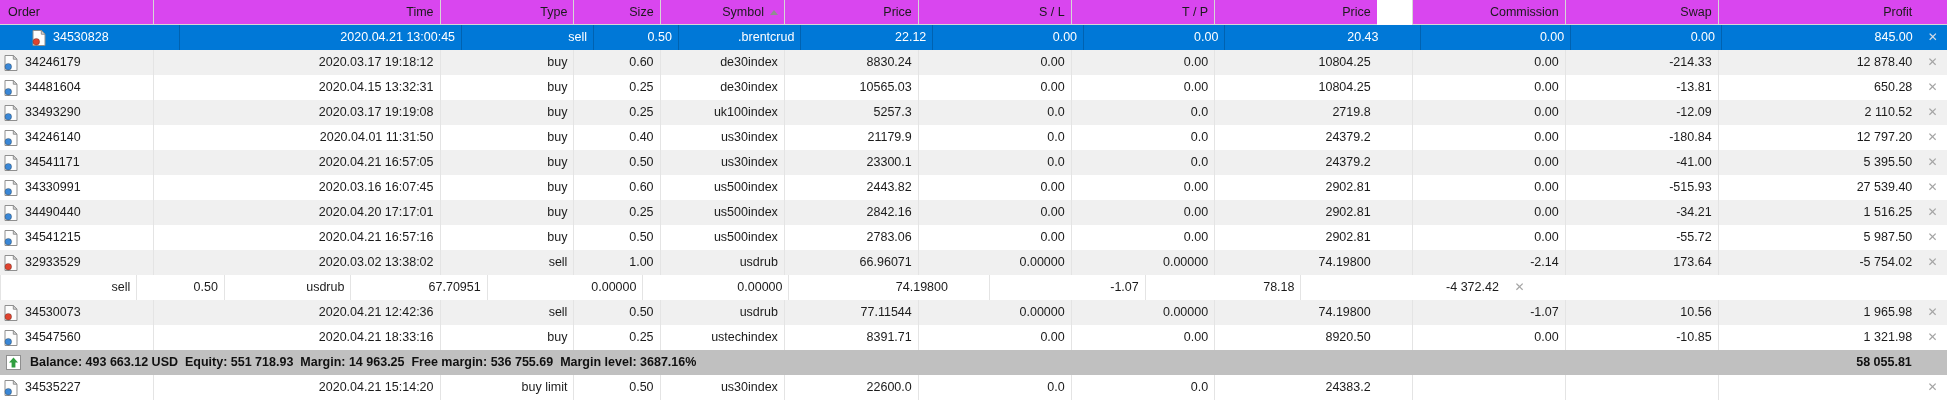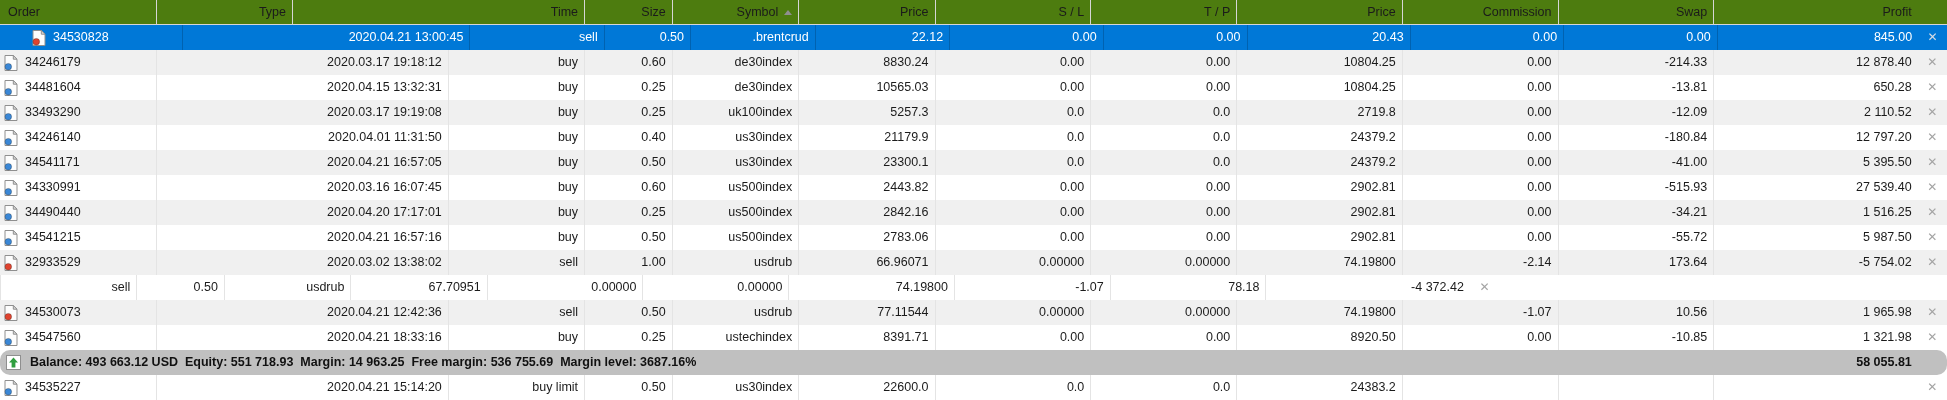--- a/index.html
+++ b/index.html
@@ -15,59 +15,59 @@
   
   .cell.order{width:8%;text-align:left;border-left:none;display:flex;align-items:center;padding-left:4px;}
   .cell.time{width:15%;}
   .cell.type{width:7%;}
   .cell.size{width:4.5%;}
   .cell.symbol{width:6.5%;}
   .cell.price_open{width:7%;}
   .cell.sl{width:8%;}
   .cell.tp{width:7.5%;}
   .cell.price_cur{width:8.5%;}
-  .cell.commission{width:8%;}
+  .cell.commission{width:8%;margin-left:35px;}
   .cell.swap{width:8%;}
   .cell.profit{width:10.5%;}
   .cell.close{width:1.5%;border-left:none;text-align:center;padding:0 2px;}
 
-  .row.header .cell{border-left:1px solid #d6d6d6;border-bottom:1px solid #d6d6d6;background:#4d7c0f;}
+  .row.header .cell{border-left:1px solid #d6d6d6;border-bottom:1px solid #d6d6d6;background:#d946ef;}
   .row.header .cell.order{border-left:none;padding-left:8px;}
   .row.header .cell.close{border-left:none;}
 
   .row.alt{background:#f0f0f0;}
   .row.selected{background:#0078d7;color:#fff;padding-left:28px;}
   .row.selected .cell{border-left-color:rgba(0,0,0,0.18);}
   .row.selected .close-x{color:#d9dee5;}
 
   .oicon{width:14px;height:16px;flex:0 0 auto;margin-right:7px;display:block;}
   .close-x{color:#a3a3a3;font-size:12px;line-height:25px;display:inline-block;cursor:default;}
 
   .sort-asc{
     display:inline-block;width:0;height:0;margin-left:6px;margin-bottom:1px;
     border-left:4px solid transparent;border-right:4px solid transparent;
     border-bottom:5px solid #8f8f8f;
   }
 
-  .row.balance{background:#c0c0c0;font-weight:bold;color:#111;border-radius:10px;}
+  .row.balance{background:#c0c0c0;font-weight:bold;color:#111;}
   .row.balance .bicon-cell{width:30px;box-sizing:border-box;padding-left:6px;display:flex;align-items:center;}
   .row.balance .balance-text{flex:1;line-height:25px;white-space:pre;overflow:hidden;}
   .row.balance .cell{border-left:none;}
   .bicon{width:15px;height:15px;display:block;}
 </style>
 </head>
 <body>
 
 <div id="app">
     <div class="row header">
       <div class="cell order">
         <span>Order</span>
       </div>
+      <div class="cell time"><span>Time</span></div>
       <div class="cell type"><span>Type</span></div>
-      <div class="cell time"><span>Time</span></div>
       <div class="cell size"><span>Size</span></div>
       <div class="cell symbol"><span>Symbol</span><span class="sort-asc"></span></div>
       <div class="cell price_open"><span>Price</span></div>
       <div class="cell sl"><span>S / L</span></div>
       <div class="cell tp"><span>T / P</span></div>
       <div class="cell price_cur"><span>Price</span></div>
       <div class="cell commission"><span>Commission</span></div>
       <div class="cell swap"><span>Swap</span></div>
       <div class="cell profit"><span>Profit</span></div>
       <div class="cell close"></div>

